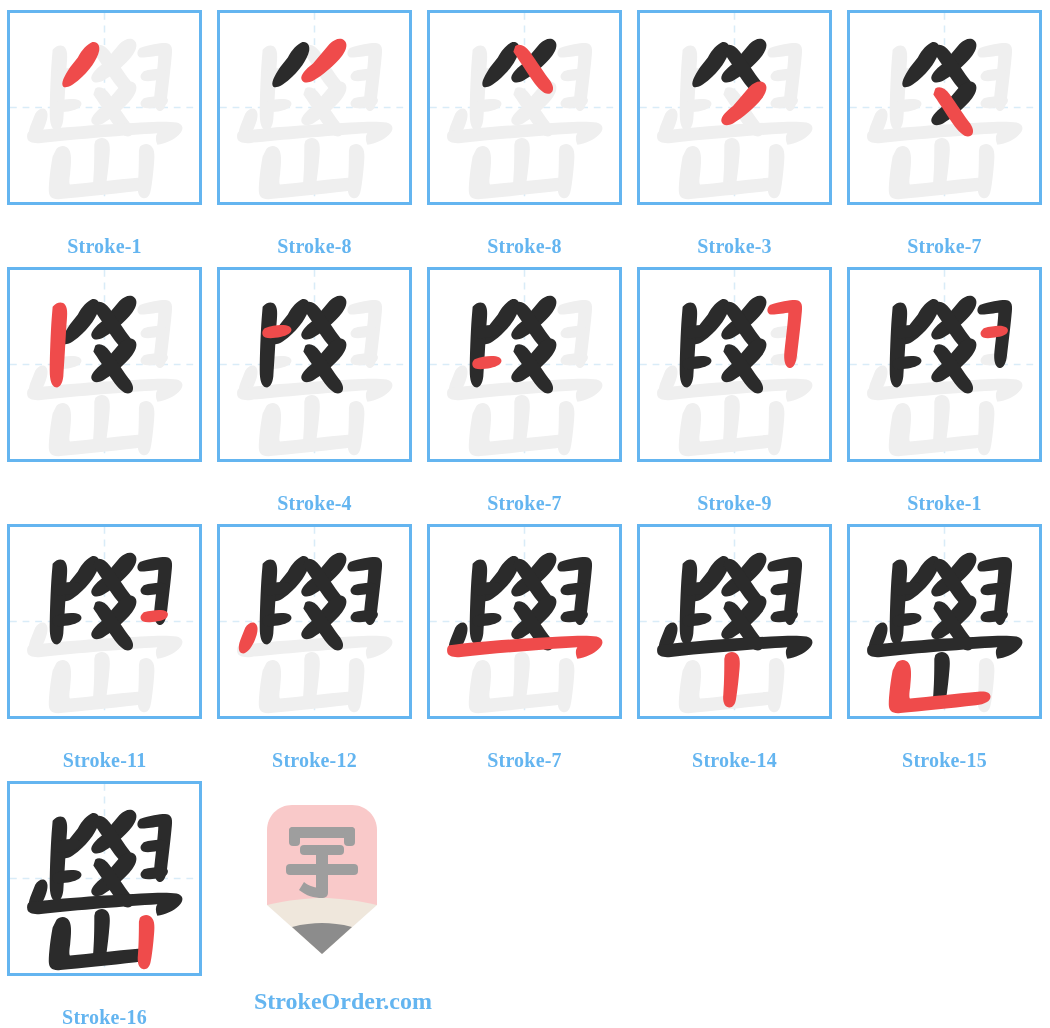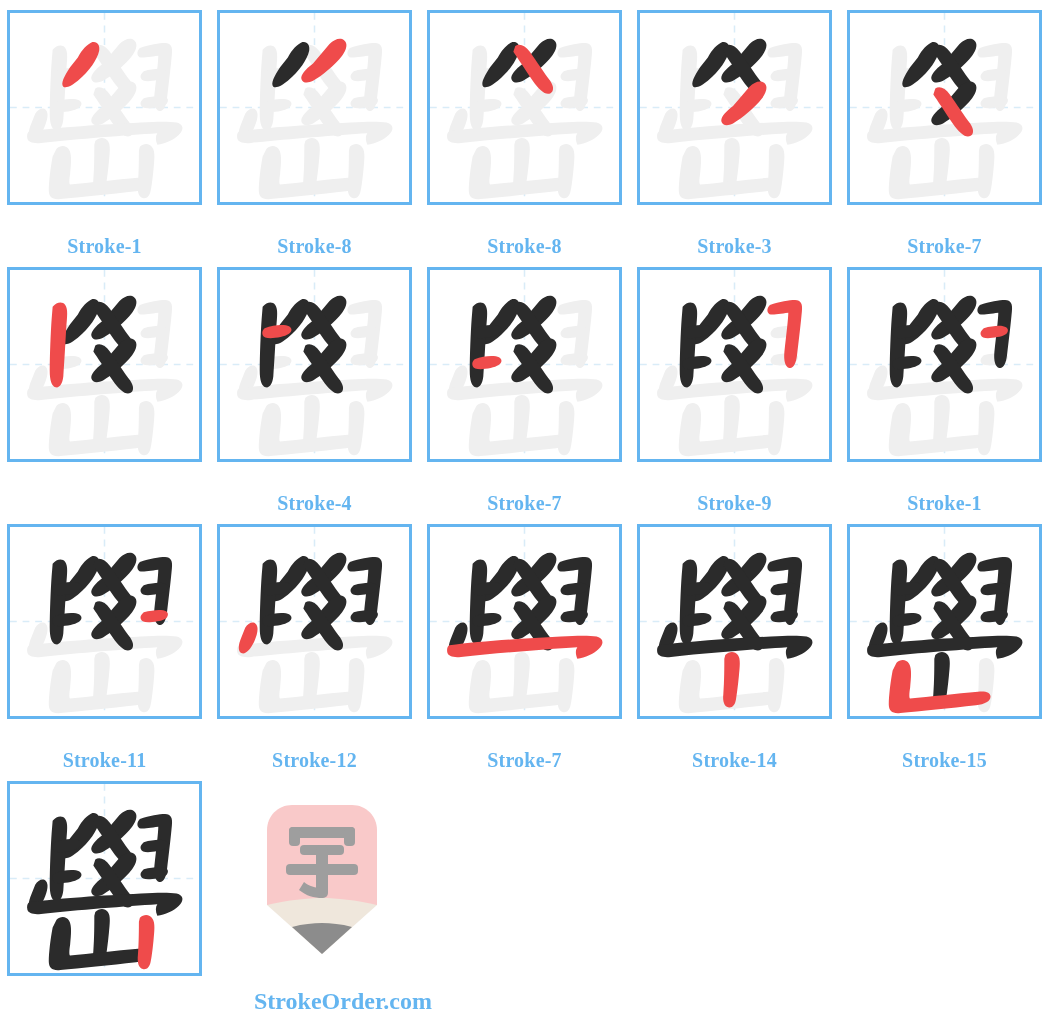--- a/index.html
+++ b/index.html
@@ -494,20 +494,21 @@
             <path d="M 134 36 C 144 33 154 31 160 31 C 166 31 168 35 167 43 C 166 54 164 72 162 88 C 161 97 158 102 154 101 C 150 100 148 94 149 84 C 151 66 153 50 153 44 C 146 45 139 46 135 46 C 131 45 130 40 134 36 Z" fill="#2b2b2b"></path>
             <path d="M 138 60 C 146 58 153 57 158 58 C 163 59 164 62 162 65 C 160 68 154 69 147 70 C 140 71 136 70 135 67 C 134 64 136 62 138 60 Z" fill="#2b2b2b"></path>
             <path d="M 138 88 C 146 86 153 85 158 86 C 163 87 164 90 162 93 C 160 96 154 97 147 98 C 140 99 136 98 135 95 C 134 92 136 90 138 88 Z" fill="#2b2b2b"></path>
             <path d="M 26 104 C 29 99 34 97 37 100 C 40 103 39 110 35 119 C 31 127 26 132 22 130 C 18 128 19 121 22 114 Z" fill="#2b2b2b"></path>
             <path d="M 20 122 C 50 118 95 115 135 113 C 152 112 165 112 172 113 C 179 115 180 120 174 126 C 169 131 160 135 152 136 C 150 131 150 127 152 124 C 120 126 70 130 32 134 C 24 135 19 133 18 130 C 17 126 18 123 20 122 Z" fill="#2b2b2b"></path>
             <path d="M 88 132 C 92 128 98 128 101 132 C 104 136 103 144 102 154 C 101 164 100 172 99 178 C 98 184 95 187 91 186 C 87 185 85 180 86 172 C 87 160 87 144 87 136 Z" fill="#2b2b2b"></path>
             <path d="M 48 140 C 52 136 58 136 61 141 C 64 146 63 156 62 166 C 61 172 61 176 62 177 C 82 175 110 172 132 170 C 140 169 145 171 145 175 C 145 180 139 183 130 184 C 104 187 72 190 52 192 C 44 193 40 190 40 183 C 40 174 42 158 44 148 Z" fill="#2b2b2b"></path>
             <path d="M 134 138 C 138 134 144 134 147 139 C 150 143 149 152 148 162 C 147 172 146 180 145 184 C 144 189 141 192 137 191 C 133 190 131 185 132 176 C 133 164 133 148 133 142 Z" fill="#ef4b4b"></path>
           </svg>
         </div>
+        <div class="caption">Stroke-16</div>
       </div>
       <div class="logo-cell">
         <div class="logo-holder">
           <svg width="126" height="150" viewBox="0 0 126 150">
             <path d="M 8 26 C 8 12 19 1 33 1 L 93 1 C 107 1 118 12 118 26 L 118 101 L 8 101 Z" fill="#f9c9c9"></path>
             <path d="M 8 101 C 30 96 48 94 63 94 C 78 94 96 96 118 101 L 63 150 Z" fill="#efe7dc"></path>
             <path d="M 33 123 C 44 120 54 119 63 119 C 72 119 82 120 93 123 L 63 150 Z" fill="#8c8c8c"></path>
             <g fill="#9e9e9e">
               <rect x="30" y="23" width="66" height="11" rx="4"></rect>
               <rect x="30" y="23" width="11" height="19" rx="4"></rect>

